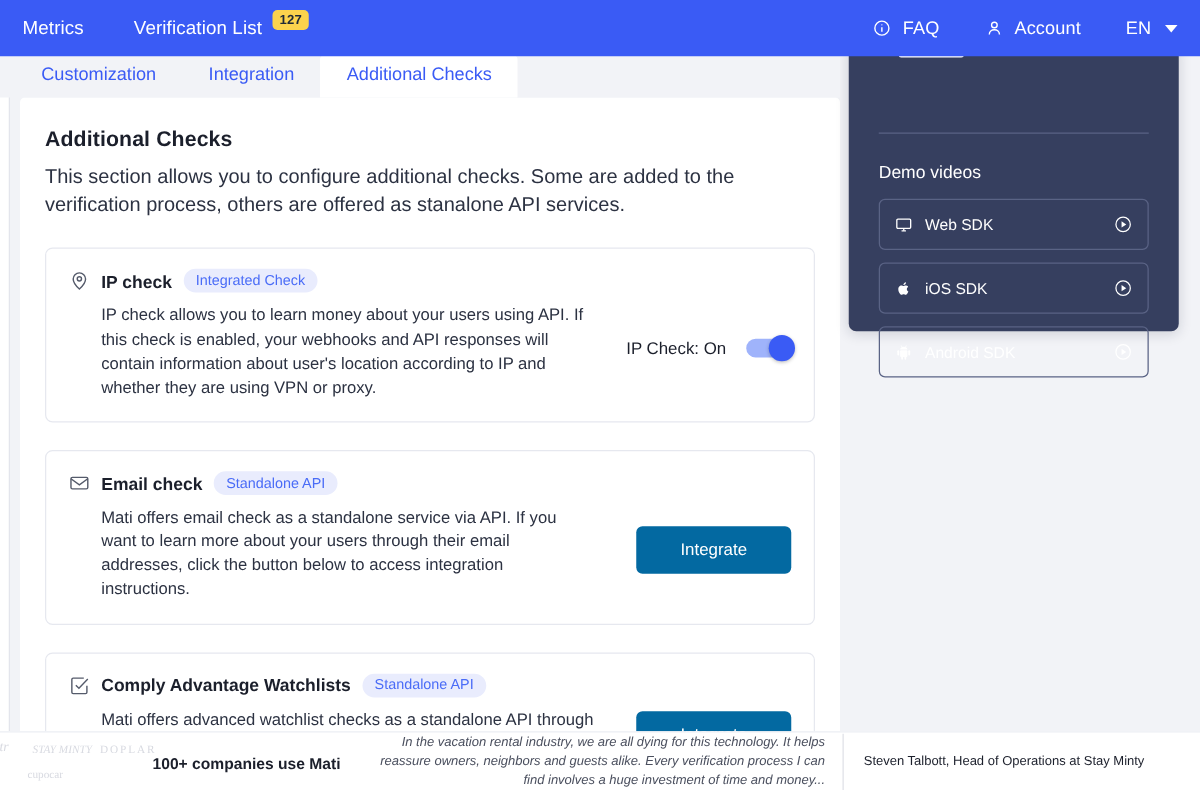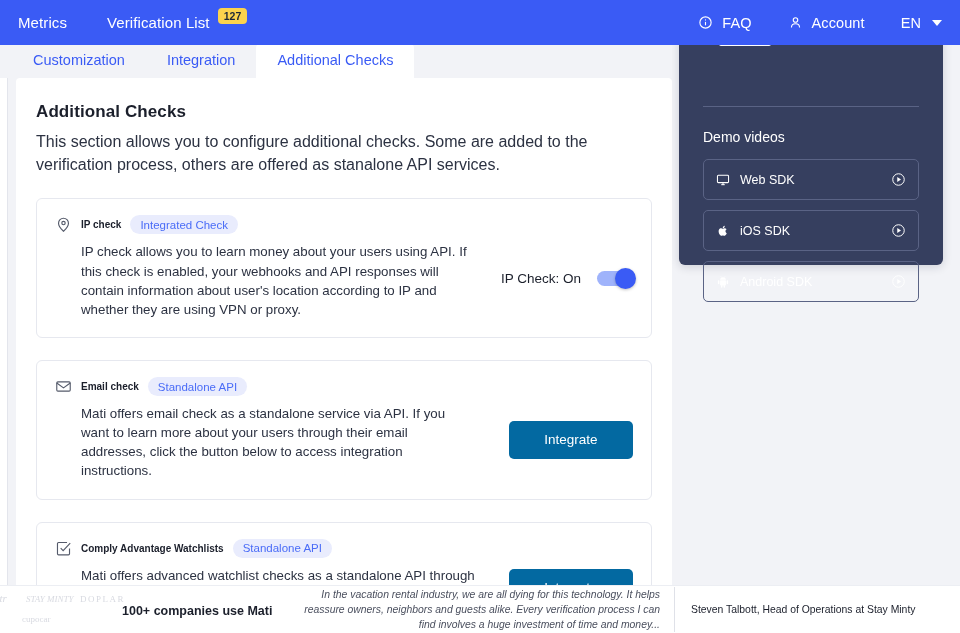--- a/index.html
+++ b/index.html
@@ -103,21 +103,21 @@
     border-radius: 6px;
     padding: 16px 18px 18px 18px;
     margin-bottom: 22px;
     background: #ffffff;
     display: flex;
   }
   .card-main { flex: 1 1 auto; min-width: 0; }
   .card-head { display: flex; align-items: center; gap: 9px; margin-bottom: 8px; }
   .card-ico { width: 17px; height: 17px; flex: 0 0 auto; color: #555b6b; }
   .card-title {
-    font-size: 10px; font-weight: bold; color: #1b1f2b; white-space: nowrap;
+    font-size: 14px; font-weight: bold; color: #1b1f2b; white-space: nowrap;
   }
   .pill {
     font-size: 11.5px; color: #4a6cf7;
     background: #e9ecfd;
     border-radius: 11px;
     padding: 3.5px 10px;
     white-space: nowrap;
   }
   .card-body {
     font-size: 13.3px; color: #2c3242; line-height: 1.44;

